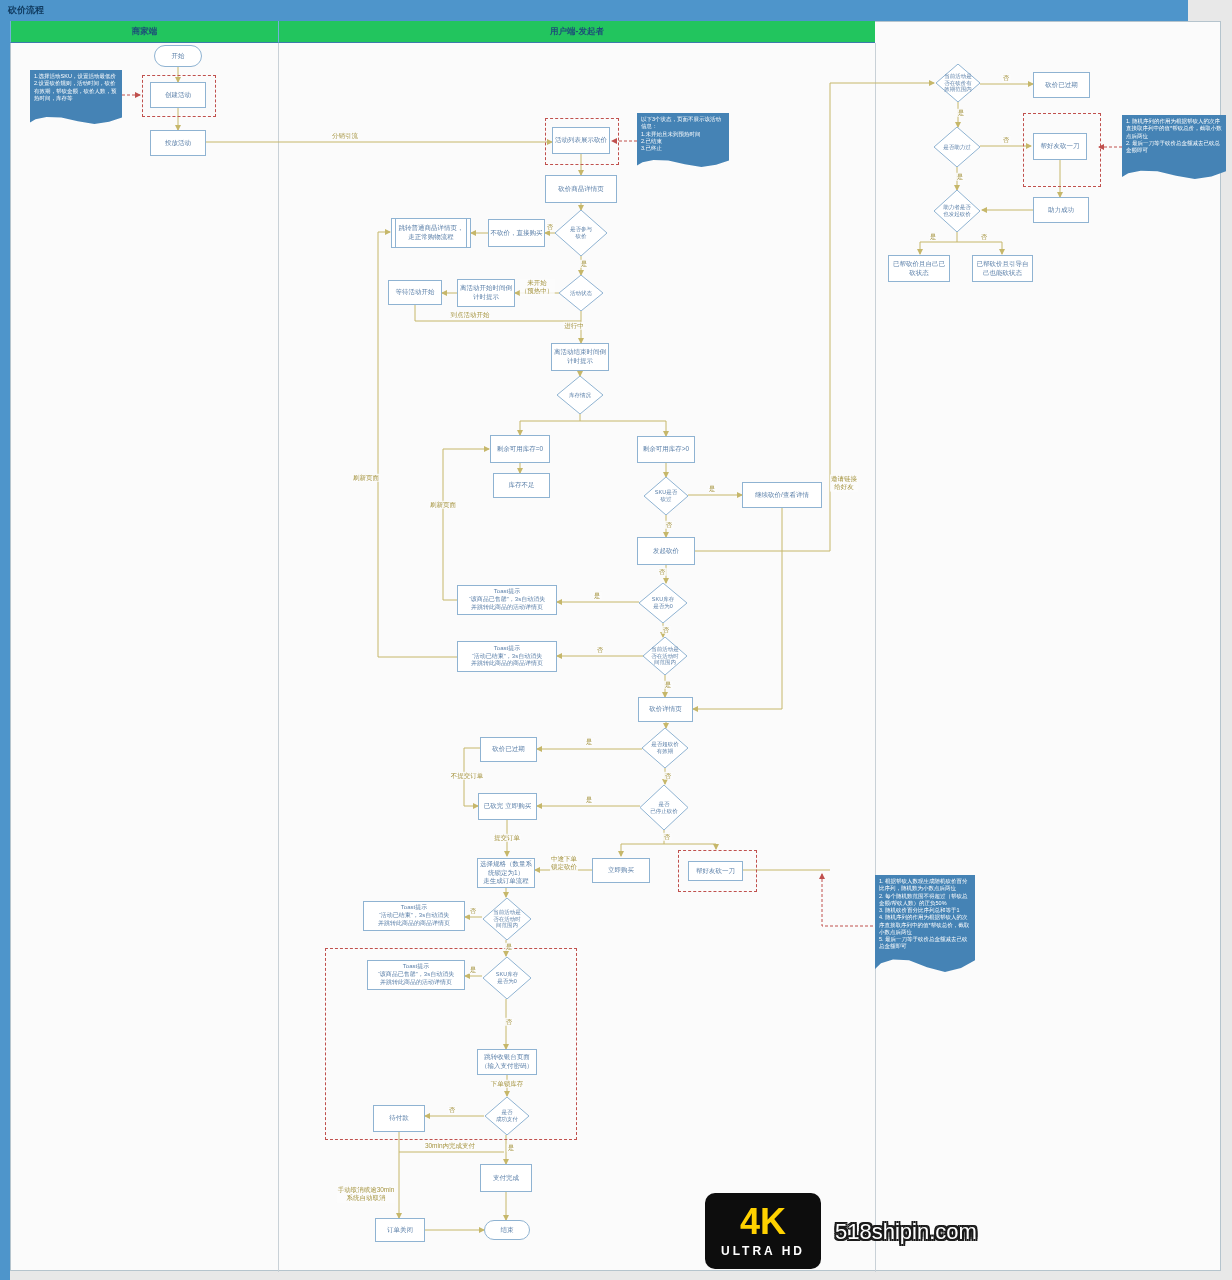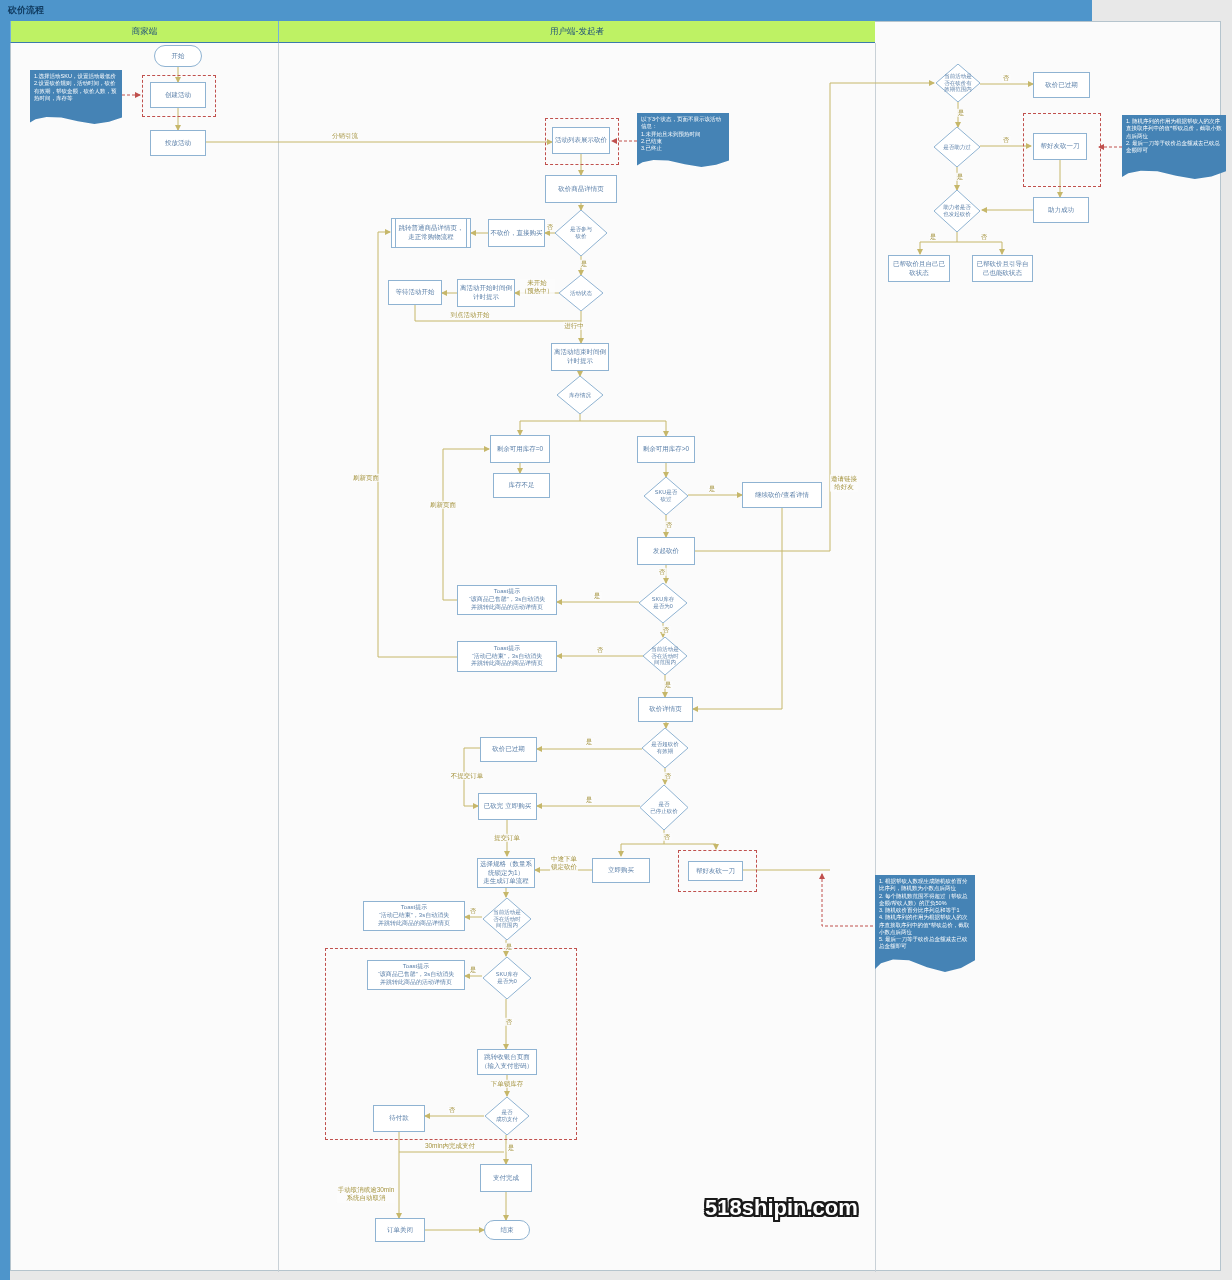--- a/index.html
+++ b/index.html
@@ -1,26 +1,26 @@
 <!DOCTYPE html>
 <html><head>
 <meta charset="utf-8">
 <style>
   html,body{margin:0;padding:0;background:#e8e8e8;}
   #frame{position:relative;width:1232px;height:1280px;background:#e8e8e8;overflow:hidden;
          font-family:"Liberation Sans","DejaVu Sans",sans-serif;}
-  #titlebar{position:absolute;left:0;top:0;width:1092px;height:21px;background:#4e95cb;
+  #titlebar{position:absolute;left:0;top:0;width:1188px;height:21px;background:#4e95cb;
             display:flex;align-items:center;z-index:4;}
   #titlebar span{color:#0f3a5f;font-size:9px;font-weight:bold;padding-left:8px;}
   #sidestrip{position:absolute;left:0;top:21px;width:10px;height:1259px;background:#4e95cb;z-index:4;}
   #sidestrip .v{position:absolute;left:1px;bottom:4px;writing-mode:vertical-rl;
                 color:rgba(255,255,255,.85);font-size:6px;}
   #bodybg{position:absolute;left:10px;top:21px;width:1211px;height:1250px;background:#fbfbfb;
           border:1px solid #b5c4cd;box-sizing:border-box;z-index:0;}
-  .lane-h{position:absolute;top:21px;height:22px;background:#bef264;color:#1d4e79;font-weight:normal;
+  .lane-h{position:absolute;top:21px;height:22px;background:#22c55e;color:#1d4e79;font-weight:bold;
           font-size:8.5px;display:flex;align-items:center;justify-content:center;z-index:2;
           border-left:1px solid #74b0dd;border-bottom:1px solid #3c7bab;box-sizing:border-box;}
   .lane-div{position:absolute;top:43px;height:1229px;width:1px;background:#c9d1d7;z-index:0;}
   #edges{position:absolute;left:0;top:0;z-index:1;}
   #edges polyline{fill:none;stroke:#c6b76a;stroke-width:1;}
   #edges polyline.r{stroke:#c0504d;stroke-dasharray:3 2;}
   .group{position:absolute;border:1px dashed #c0504d;z-index:1;}
   .node{position:absolute;display:flex;align-items:center;justify-content:center;text-align:center;
         color:#5a7fa8;font-size:6.5px;line-height:1.35;white-space:pre-line;box-sizing:border-box;z-index:2;}
   .process,.toast{background:#fff;border:1px solid #8fb3d2;}
@@ -39,37 +39,41 @@
   .lbl{position:absolute;transform:translate(-50%,-50%);color:#a59440;font-size:6.5px;line-height:1.3;
        white-space:pre;background:rgba(251,251,251,.85);padding:0 1px;text-align:center;z-index:3;}
   #wm{position:absolute;left:705px;top:1193px;display:flex;align-items:center;gap:14px;z-index:5;}
   .wm-badge{width:116px;height:76px;background:#0d0d0d;border-radius:10px;display:flex;
             flex-direction:column;align-items:center;justify-content:center;}
   .wm-4k{color:#ffd200;font-size:36px;font-weight:bold;line-height:1;}
   .wm-uhd{color:#fff;font-size:12px;font-weight:bold;letter-spacing:3px;margin-top:4px;}
   .wm-title{color:#fff;font-size:44px;font-weight:bold;line-height:1.05;
     text-shadow:2px 0 0 #1a1a1a,-2px 0 0 #1a1a1a,0 2px 0 #1a1a1a,0 -2px 0 #1a1a1a,
                 2px 2px 0 #1a1a1a,-2px -2px 0 #1a1a1a,2px -2px 0 #1a1a1a,-2px 2px 0 #1a1a1a;}
-  .wm-site{color:#fff;font-size:22px;font-weight:bold;margin-top:2px;
+  .wm-site{color:#fff;font-size:22px;font-weight:normal;margin-top:2px;
     text-shadow:2px 0 0 #1a1a1a,-2px 0 0 #1a1a1a,0 2px 0 #1a1a1a,0 -2px 0 #1a1a1a,
                 2px 2px 0 #1a1a1a,-2px -2px 0 #1a1a1a,2px -2px 0 #1a1a1a,-2px 2px 0 #1a1a1a;}
 </style>
 </head>
 <body>
 
 <div id="frame">
   <div id="bodybg"></div>
   <div id="titlebar">
     <span>砍价流程</span>
   </div>
   <div id="sidestrip">
     <span class="v">流程</span>
   </div>
 
   <div id="wm">
+    <div class="wm-badge">
+      <div class="wm-4k">4K</div>
+      <div class="wm-uhd">ULTRA HD</div>
+    </div>
     <div class="wm-text">
       <div class="wm-site">518shipin.com</div>
     </div>
   </div>
 <div class="lane-h" style="left: 10px; width: 268px;">商家端</div>
     <div class="lane-h" style="left: 278px; width: 597px;">用户端-发起者</div>
     <div class="lane-div" style="left: 278px;"></div>
     <div class="lane-div" style="left: 875px;"></div>
     <svg id="edges" width="1232" height="1280">
       <defs>

